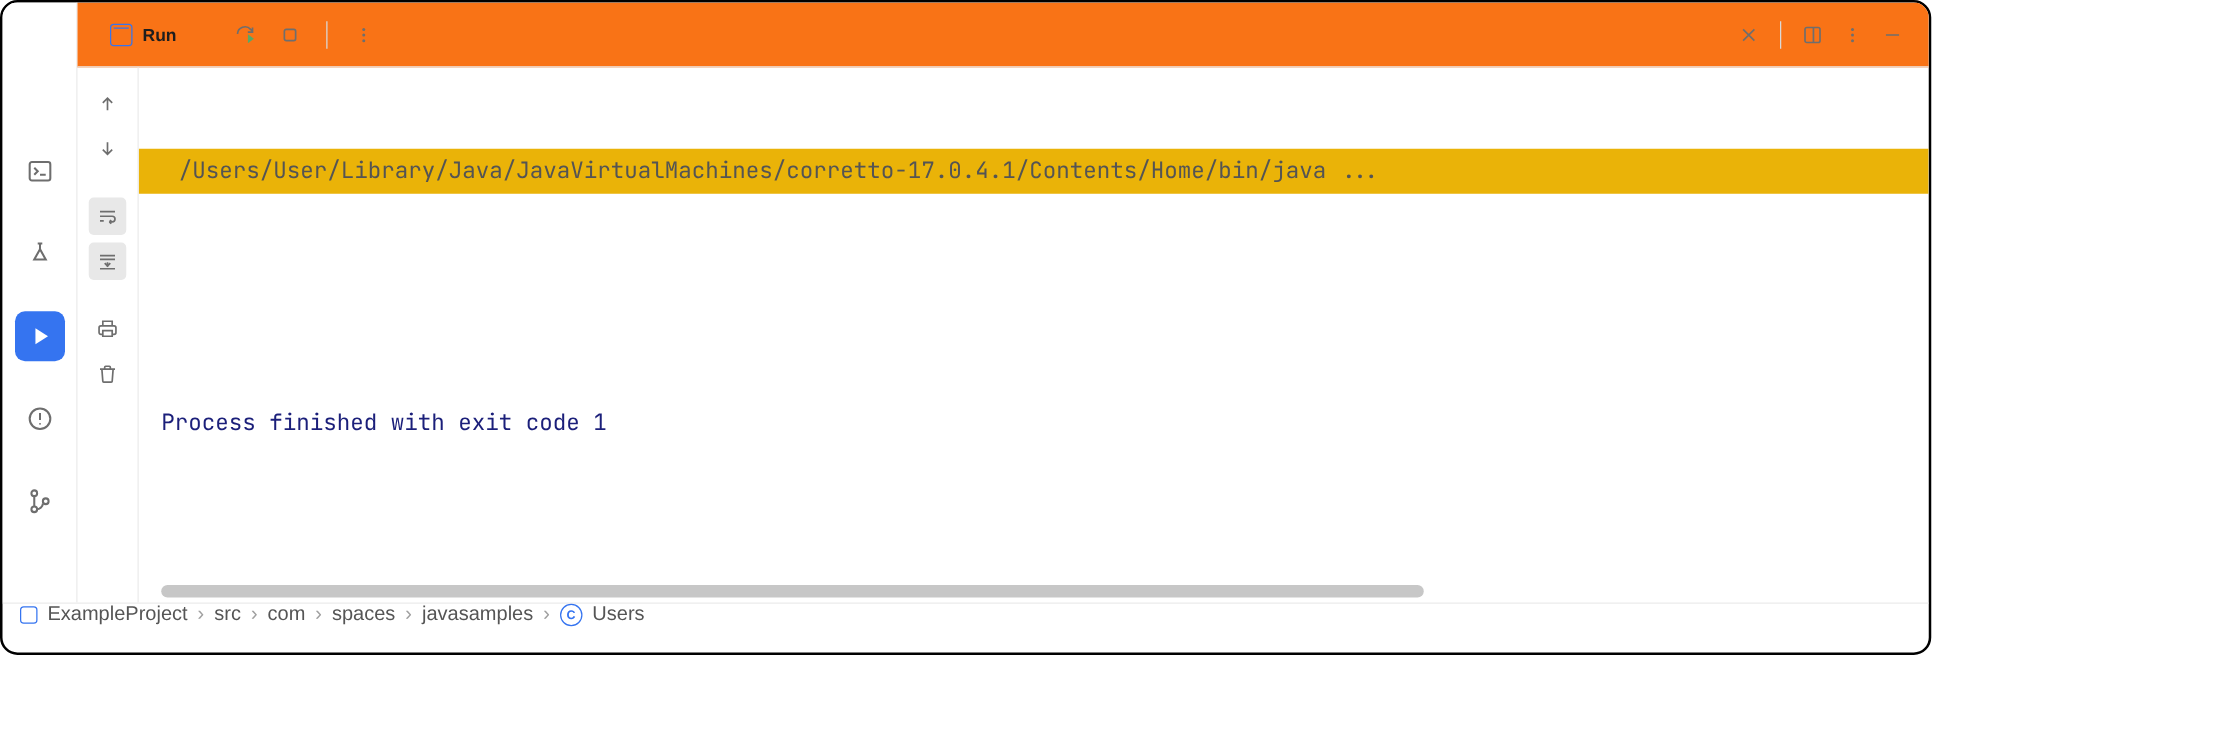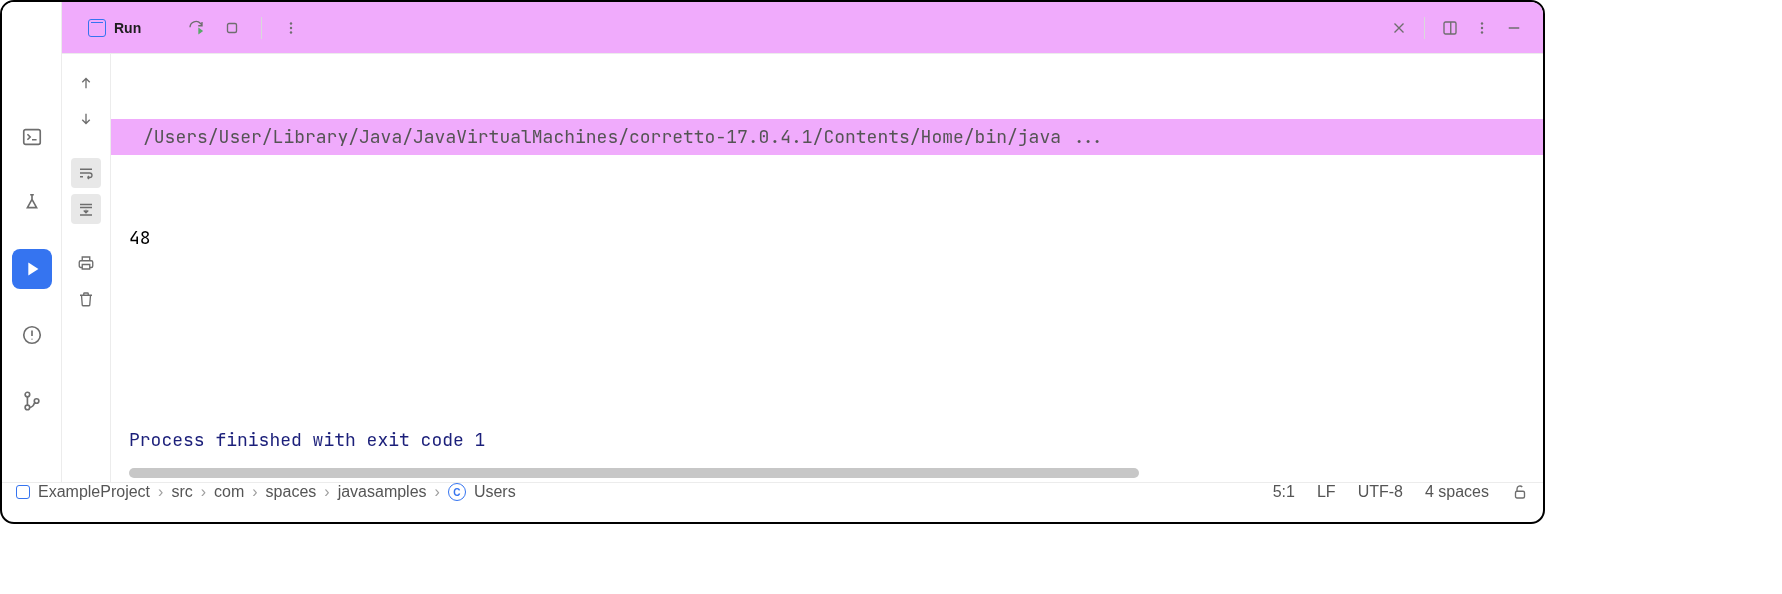--- a/index.html
+++ b/index.html
@@ -46,21 +46,21 @@
     .strip-btn svg { width: 22px; height: 22px; }
     
     .run-panel {
       flex: 1;
       display: flex;
       flex-direction: column;
       min-width: 0;
     }
     .run-header {
       height: 52px;
-      background: #f0abfc;
+      background: #f97316;
       border-bottom: 1px solid #ececec;
       display: flex;
       align-items: center;
       padding: 0 16px;
       gap: 10px;
     }
     .run-tab {
       display: flex; align-items: center; gap: 8px;
       padding: 6px 10px; border-radius: 6px;
       font-weight: 700; font-size: 14px;
@@ -117,21 +117,21 @@
       border-left: 1px solid #ececec;
       font-family: "JetBrains Mono", Menlo, Consolas, monospace;
       font-size: 18px;
       line-height: 1.8;
       white-space: pre;
     }
     .console-line {
       padding: 2px 18px;
     }
     .console-line.cmd {
-      background: #f0abfc;
+      background: #eab308;
       color: #545454;
       padding-left: 32px;
     }
     .console-line.out { color: #000; }
     .console-line.exit { color: #1b1f7a; }
     .console-scrollbar {
       position: absolute;
       bottom: 4px; left: 18px;
       height: 10px; width: 1010px;
       background: #c7c7c7;
@@ -295,21 +295,20 @@
         </div>
         <div class="side-btn">
           <svg viewBox="0 0 24 24" fill="none" stroke="currentColor" stroke-width="1.8">
               <path d="M4 7h16M9 7V5a1 1 0 0 1 1-1h4a1 1 0 0 1 1 1v2M6 7l1 13a1 1 0 0 0 1 1h8a1 1 0 0 0 1-1l1-13"></path>
             </svg>
         </div>
       </div>
 
       <div class="console">
         <div class="console-line cmd">/Users/User/Library/Java/JavaVirtualMachines/corretto-17.0.4.1/Contents/Home/bin/java ...</div>
-        <div class="console-line out">48</div>
         <div class="console-line out"> </div>
         <div class="console-line exit">Process finished with exit code 1</div>
         <div class="console-scrollbar"></div>
       </div>
     </div>
   </div>
 </div>
 
 <div class="statusbar">
   <div class="breadcrumb">
@@ -320,23 +319,13 @@
     <span class="bc-chevron">›</span>
     <span class="bc-item">com</span>
     <span class="bc-chevron">›</span>
     <span class="bc-item">spaces</span>
     <span class="bc-chevron">›</span>
     <span class="bc-item">javasamples</span>
     <span class="bc-chevron">›</span>
     <span class="bc-class">C</span>
     <span class="bc-item">Users</span>
   </div>
-  <div class="status-right">
-    <span>5:1</span>
-    <span>LF</span>
-    <span>UTF-8</span>
-    <span>4 spaces</span>
-    <svg class="lock-icon" viewBox="0 0 24 24" fill="none" stroke="currentColor" stroke-width="1.8">
-        <rect x="6" y="11" width="12" height="9" rx="2"></rect>
-        <path d="M8 11V8a4 4 0 0 1 7-2.6"></path>
-      </svg>
-  </div>
 </div>
 
 </body></html>

